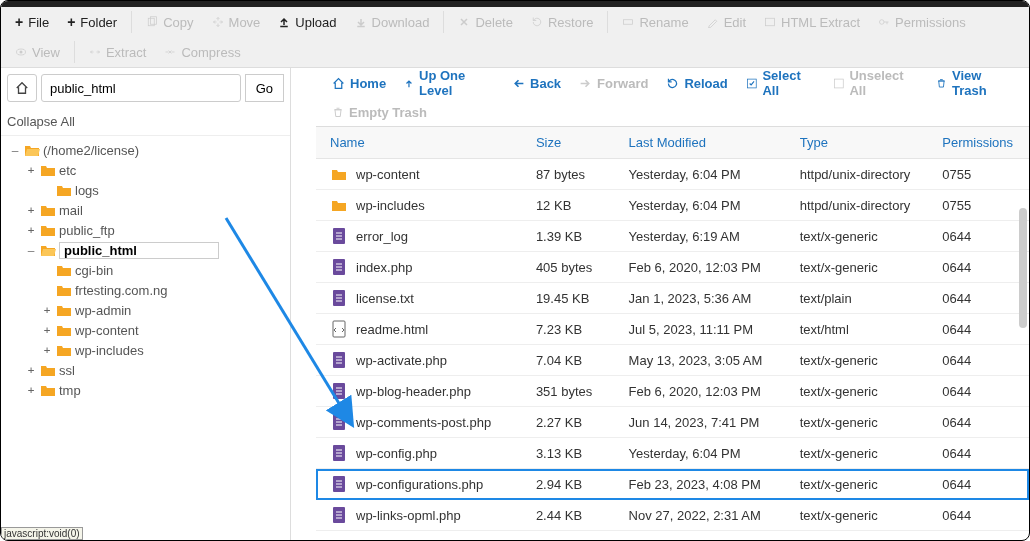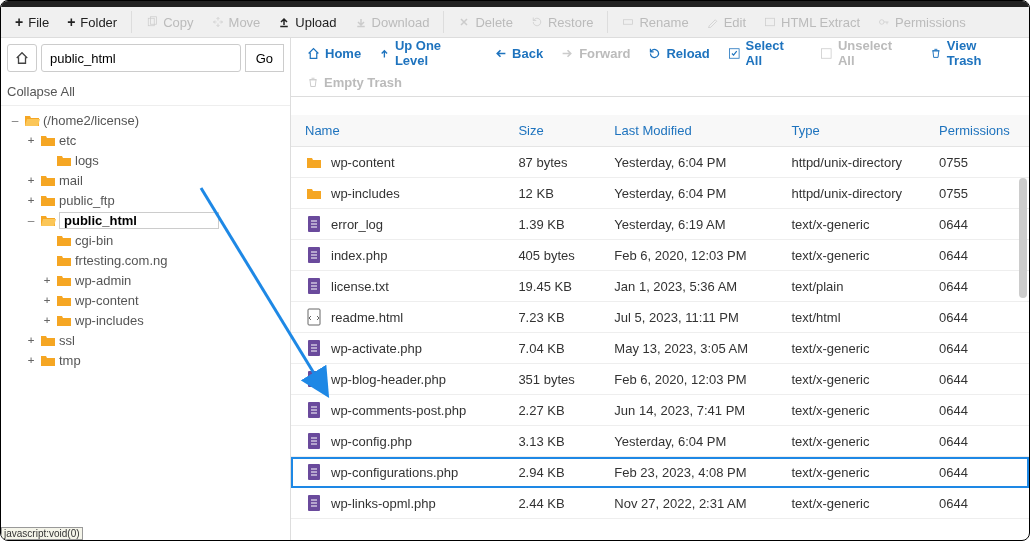--- a/index.html
+++ b/index.html
@@ -11,21 +11,21 @@
 .tb-row { display: flex; align-items: center; height: 30px; padding: 0 6px; gap: 2px; }
 .tb-btn { display: inline-flex; align-items: center; gap: 5px; height: 26px; padding: 0 8px; font-size: 13px; color: #555; cursor: pointer; border-radius: 2px; }
 .tb-btn.disabled { color: #bbb; cursor: default; }
 .tb-btn.dark { color: #222; font-weight: 400; }
 .tb-btn .ico { display: inline-block; width: 12px; height: 12px; }
 .tb-sep { width: 1px; height: 22px; background: #ddd; margin: 0 4px; }
 
 .plus { font-weight: 700; font-size: 14px; }
 svg { display: block; }
 
-.main { display: flex; flex: 1; min-height: 0; }
+.main { display: flex; flex: 1; min-height: 0; gap: 25px; }
 .left { width: 290px; border-right: 1px solid #ddd; display: flex; flex-direction: column; }
 .right { flex: 1; display: flex; flex-direction: column; min-width: 0; position: relative; }
 
 .path-row { display: flex; align-items: center; gap: 4px; padding: 6px; }
 .home-btn { width: 30px; height: 28px; display: flex; align-items: center; justify-content: center; border: 1px solid #ccc; background: #fff; border-radius: 3px; cursor: pointer; }
 .path-input { flex: 1; height: 28px; padding: 0 8px; border: 1px solid #ccc; border-radius: 3px; font-size: 13px; }
 .go-btn { height: 28px; padding: 0 10px; border: 1px solid #ccc; background: #fff; border-radius: 0; cursor: pointer; font-size: 13px;}
 
 .collapse-all { text-align: left; padding: 6px; border-bottom: 1px solid #eee; cursor: pointer; font-size: 13px;}
 
@@ -36,21 +36,21 @@
 .tree-icon { width: 16px; height: 14px; margin: 0 3px; }
 .tree-label { cursor: pointer; }
 .tree-label.sel { font-weight: 700; color: #000; border: 1px solid #ccc; padding: 0 4px; background: #fff; display: inline-block; min-width: 160px; }
 
 .rt-top { border-bottom: 1px solid #ddd; font-weight: bold; }
 .rt-row1 { display: flex; align-items: center; height: 30px; padding: 0 8px; gap: 2px; }
 .rt-row2 { display: flex; align-items: center; height: 28px; padding: 0 8px; }
 .nav-btn { display: inline-flex; align-items: center; gap: 5px; height: 26px; padding: 0 8px; color: #1e73be; cursor: pointer; font-size: 13px; }
 .nav-btn.disabled { color: #bbb; cursor: default; }
 
-.table-wrap { flex: 1; overflow: auto; position: relative; margin-top: 18px; }
+.table-wrap { flex: 1; overflow: auto; position: relative; }
 .ftable { width: 100%; border-collapse: collapse; }
 .ftable thead th { text-align: left; font-weight: 400; color: #1e73be; font-size: 13px; padding: 8px 6px; border-bottom: 1px solid #e5e5e5; background: #f8f8f8; cursor: pointer; position: sticky; top: 0;}
 .ftable thead th.first { padding-left: 14px; }
 .ftable tbody td { font-size: 13px; padding: 6px 6px; border-bottom: 1px solid #eee; color: #333; white-space: nowrap; }
 .ftable tbody tr.highlight { outline: 2px solid #1e88e5; outline-offset: -2px; }
 .name-cell { display: flex; align-items: center; gap: 8px; padding-left: 8px; }
 .fi { width: 18px; height: 18px; display: inline-flex; align-items: center; justify-content: center; }
 
 .scrollbar-fake { position: absolute; right: 2px; top: 140px; width: 8px; height: 120px; background: #ccc; border-radius: 4px; }
 
@@ -131,20 +131,42 @@
             <rect x="2" y="3" width="12" height="10" fill="none" stroke="#ccc"></rect>
           </svg>
           <span>HTML Extract</span>
         </div>
       <div class="tb-btn disabled">
           <svg class="ico" viewBox="0 0 16 16">
             <circle cx="5" cy="8" r="3" fill="none" stroke="#ccc"></circle>
             <path d="M8 8h6M12 8v3" stroke="#ccc"></path>
           </svg>
           <span>Permissions</span>
+        </div>
+    </div>
+    <div class="tb-row">
+      <div class="tb-btn disabled">
+          <svg class="ico" viewBox="0 0 16 16">
+            <ellipse cx="8" cy="8" rx="6" ry="4" fill="none" stroke="#ccc"></ellipse>
+            <circle cx="8" cy="8" r="2" fill="#ccc"></circle>
+          </svg>
+          <span>View</span>
+        </div>
+      <span class="tb-sep"></span>
+      <div class="tb-btn disabled">
+          <svg class="ico" viewBox="0 0 16 16">
+            <path d="M2 8h4M4 6l-2 2 2 2M14 8h-4M12 6l2 2-2 2" stroke="#ccc" fill="none"></path>
+          </svg>
+          <span>Extract</span>
+        </div>
+      <div class="tb-btn disabled">
+          <svg class="ico" viewBox="0 0 16 16">
+            <path d="M2 8h4M6 6l2 2-2 2M14 8h-4M10 6l-2 2 2 2" stroke="#ccc" fill="none"></path>
+          </svg>
+          <span>Compress</span>
         </div>
     </div>
   </div>
 
   <div class="main">
     <div class="left">
       <div class="path-row">
         <button class="home-btn">
             <svg width="14" height="14" viewBox="0 0 16 16">
               <path d="M2 8l6-6 6 6M4 7v7h8V7" fill="none" stroke="#444" stroke-width="1.5"></path>

